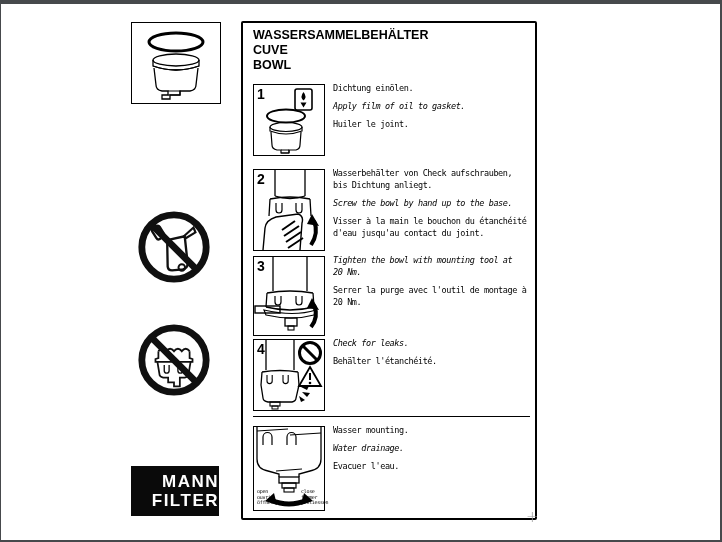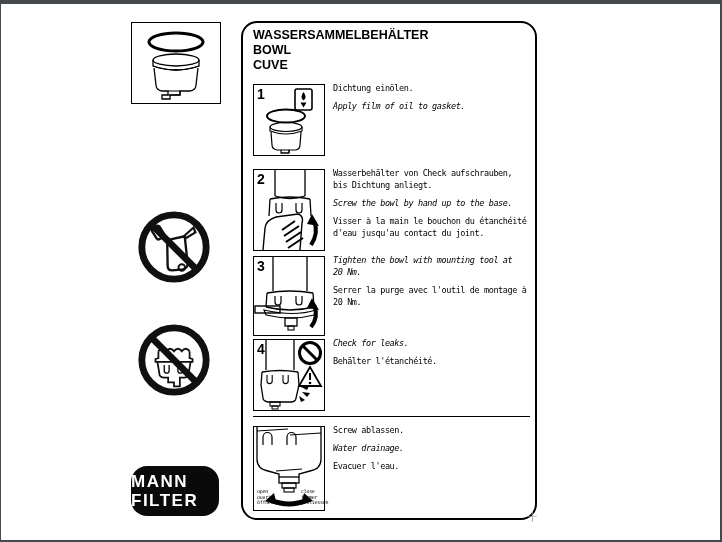--- a/index.html
+++ b/index.html
@@ -11,27 +11,27 @@
   }
 
   
   .thumb-box { position:absolute; left:130px; top:18px; width:90px; height:82px;
     border:1px solid #000; background:#fff; }
   .prohibit { position:absolute; width:78px; height:78px; }
   .prohibit-1 { left:134px; top:204px; }
   .prohibit-2 { left:134px; top:317px; }
   .logo { position:absolute; left:130px; top:462px; width:88px; height:50px;
     background:#0a0a0a; color:#fff; display:flex; flex-direction:column;
-    align-items:flex-start; justify-content:center;border-radius:16px; }
+    align-items:flex-end; justify-content:center; }
   .logo div { font-weight:bold; font-size:17px; line-height:19px; letter-spacing:1.5px;
     font-family:"Liberation Sans", sans-serif; }
 
   
   .panel { position:absolute; left:240px; top:17px; width:296px; height:499px;
-    border:2px solid #000; border-radius:16px; background:#fff; }
+    border:2px solid #000; border-radius:2px; background:#fff; }
   .title { position:absolute; left:10px; top:5px; }
   .title div { font-size:12.5px; font-weight:bold; line-height:15px; color:#000;
     font-family:"Liberation Sans", sans-serif; }
 
   .fig { position:absolute; border:1px solid #000; background:#fff; }
   .fig .num { position:absolute; left:3px; top:1px; font-size:14px; font-weight:600;
     color:#000; font-family:"Liberation Sans", sans-serif; }
   .fig svg { position:absolute; left:0; top:0; }
 
   .txt { position:absolute; left:90px; width:202px; color:#000;
@@ -105,40 +105,41 @@
 
   <div class="logo">
     <div>MANN</div>
     <div>FILTER</div>
   </div>
 
   <div class="panel">
 
     <div class="title">
       <div>WASSERSAMMELBEHÄLTER</div>
+      <div>CUVE</div>
       <div>BOWL</div>
-      <div>CUVE</div>
     </div>
 
     <div class="fig fig1">
       <span class="num">1</span>
       <svg width="70" height="70" viewBox="0 0 70 70">
         <rect x="41" y="4" width="17" height="21" rx="2" fill="none" stroke="#000" stroke-width="1.6"></rect>
         <path d="M49.5,7 q4,5 0,8.5 q-4,-3.5 0,-8.5" fill="#000"></path>
         <path d="M46.5,17.5 h6 l-3,5 z" fill="#000"></path>
         <ellipse cx="32" cy="31" rx="19" ry="6.5" fill="none" stroke="#000" stroke-width="2"></ellipse>
         <ellipse cx="32" cy="42" rx="16" ry="4.5" fill="none" stroke="#000" stroke-width="1.2"></ellipse>
         <path d="M16,42 L16,46 Q32,52 48,46 L48,42" fill="none" stroke="#000" stroke-width="1.2"></path>
         <path d="M17,47 L18,60 Q18,64 23,65 L27,65 L27,68 L35,68 L35,65 L42,65 Q46,64 46,60 L47,47" fill="none" stroke="#000" stroke-width="1.2"></path>
         <path d="M27,65 L35,65 L35,68 L27,68" fill="none" stroke="#000" stroke-width="1"></path>
       </svg>
     </div>
     <div class="txt txt1">
       <p class="de">Dichtung einölen.</p>
       <p class="en">Apply film of oil to gasket.</p>
+      <p class="fr">Huiler le joint.</p>
     </div>
 
     <div class="fig fig2">
       <span class="num">2</span>
       <svg width="70" height="80" viewBox="0 0 70 80">
         <path d="M21,0 L21,26 M51,0 L51,26" stroke="#000" stroke-width="1.3" fill="none"></path>
         <path d="M21,26 Q36,31 51,26" stroke="#000" stroke-width="1.3" fill="none"></path>
         <path d="M16,29 L15,46 M56,29 L57,46 M16,29 Q36,25 56,29" stroke="#000" stroke-width="1.3" fill="none"></path>
         <path d="M22,33 v7 a3,3 0 0 0 6,0 v-7" fill="none" stroke="#000" stroke-width="1.2"></path>
         <path d="M42,33 v7 a3,3 0 0 0 6,0 v-7" fill="none" stroke="#000" stroke-width="1.2"></path>
@@ -222,21 +223,21 @@
         <path d="M50,66 l9,8 -12,4 z" fill="#000"></path>
       </svg>
       <div class="tiny tiny-open">open
 ouvrir
 öffnen</div>
       <div class="tiny tiny-close">close
 fermer
 schliessen</div>
     </div>
     <div class="txt txtD">
-      <p class="de">Screw ablassen.</p>
+      <p class="de">Wasser mounting.</p>
       <p class="en">Water drainage.</p>
       <p class="fr">Evacuer l'eau.</p>
     </div>
 
     <div class="reg-mark">+</div>
   </div>
 
 </div>
 
 </body></html>

